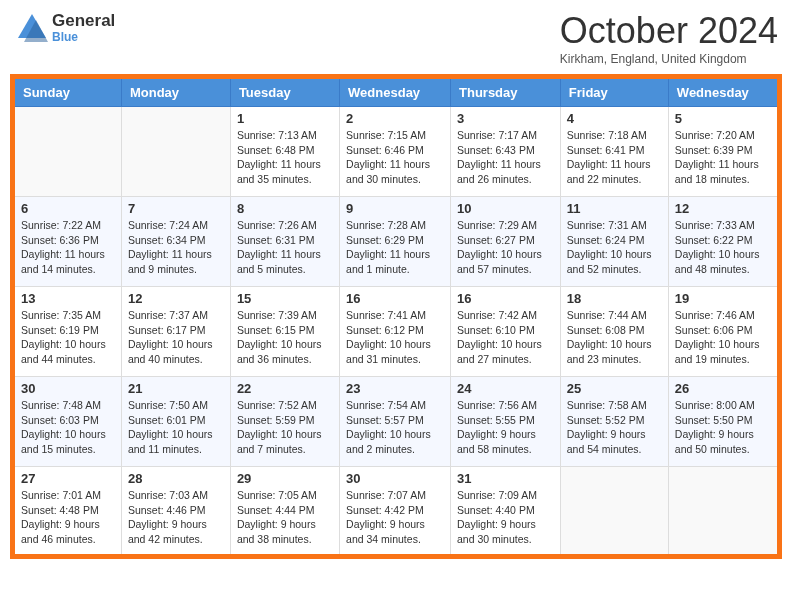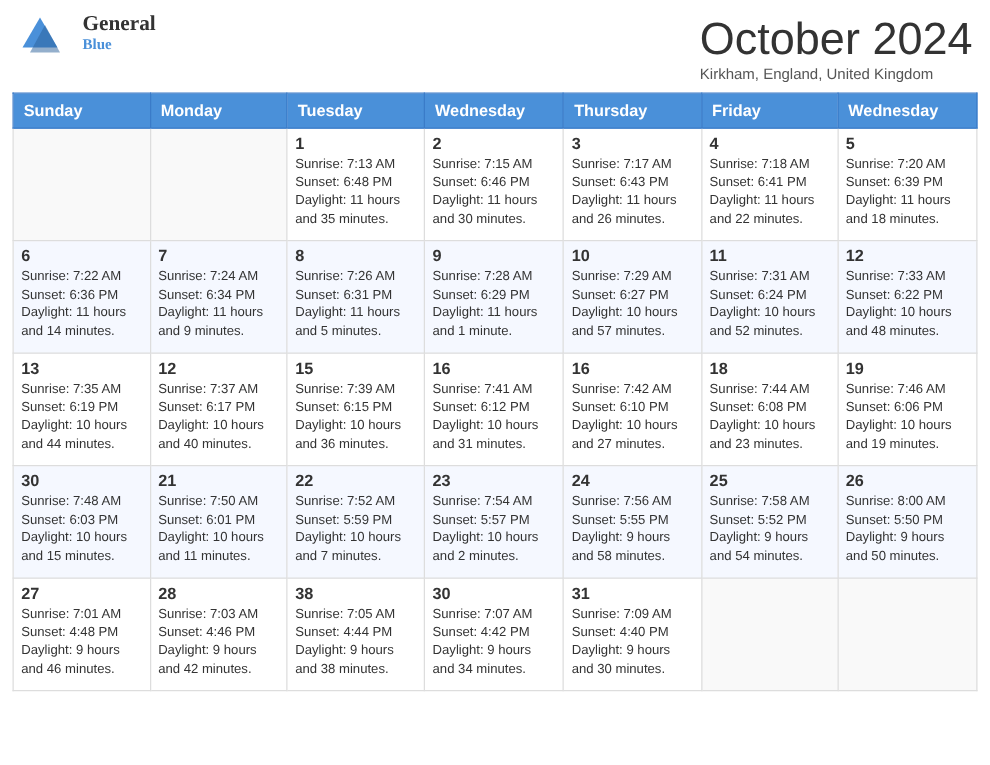--- a/index.html
+++ b/index.html
@@ -30,21 +30,21 @@
       font-weight: normal;
       color: #333;
     }
     .location {
       font-size: 12px;
       color: #555;
     }
     .calendar {
       width: 100%;
       border-collapse: collapse;
-      border: 1px solid #f97316;
+      border: 5px solid #f97316;
     }
     .calendar th {
       background-color: #4a90d9;
       color: white;
       text-align: left;
       padding: 6px 8px;
       font-size: 13px;
       font-weight: bold;
       border: 1px solid #3a7bc8;
     }
@@ -75,23 +75,22 @@
     .day-info {
       font-size: 10.5px;
       color: #333;
       line-height: 1.4;
     }
     .empty-cell {
       background: #f9f9f9 !important;
     }
     .logo-wrapper {
       display: flex;
-      align-items: flex-start;
-      gap: 16px;
-      font-family: Liberation Serif, serif;
+      align-items: center;
+      gap: 2px;
     }
     .logo-text {
       display: flex;
       flex-direction: column;
       line-height: 1.1;
     }
   </style>
 </head>
 <body>
 
@@ -244,21 +243,21 @@
       <tr>
         <td>
           <span class="day-number">27</span>
           <div class="day-info">Sunrise: 7:01 AM<br>Sunset: 4:48 PM<br>Daylight: 9 hours and 46 minutes.</div>
         </td>
         <td>
           <span class="day-number">28</span>
           <div class="day-info">Sunrise: 7:03 AM<br>Sunset: 4:46 PM<br>Daylight: 9 hours and 42 minutes.</div>
         </td>
         <td>
-          <span class="day-number">38</span>
+          <span class="day-number">29</span>
           <div class="day-info">Sunrise: 7:05 AM<br>Sunset: 4:44 PM<br>Daylight: 9 hours and 38 minutes.</div>
         </td>
         <td>
           <span class="day-number">30</span>
           <div class="day-info">Sunrise: 7:07 AM<br>Sunset: 4:42 PM<br>Daylight: 9 hours and 34 minutes.</div>
         </td>
         <td>
           <span class="day-number">31</span>
           <div class="day-info">Sunrise: 7:09 AM<br>Sunset: 4:40 PM<br>Daylight: 9 hours and 30 minutes.</div>
         </td>

